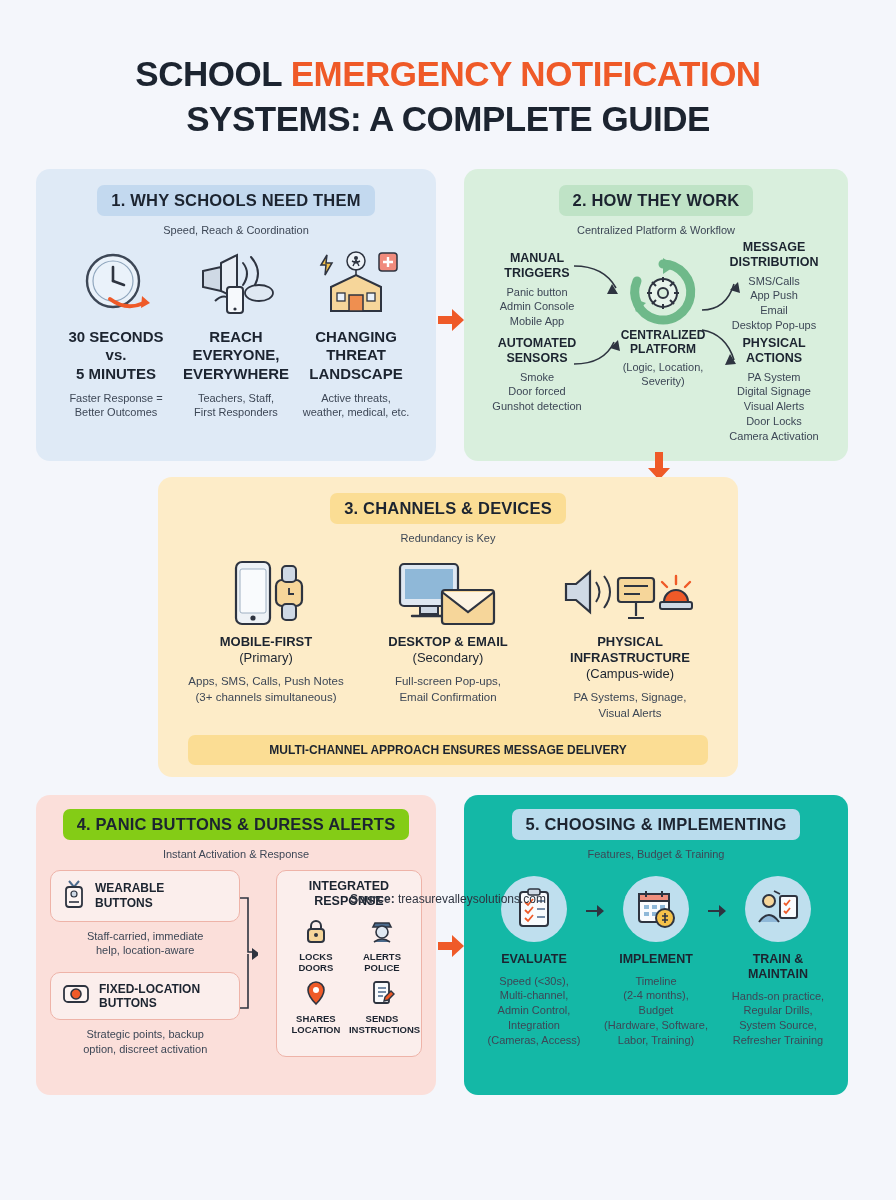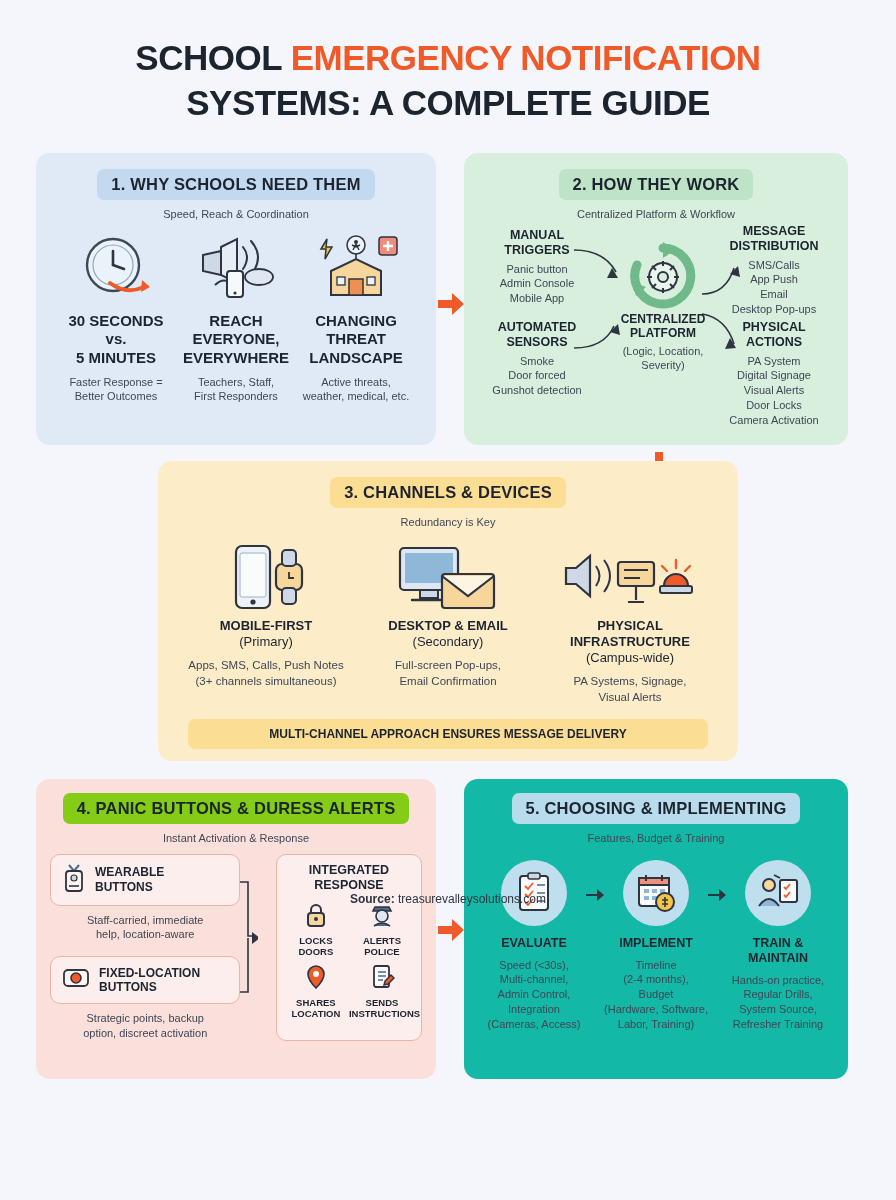--- a/index.html
+++ b/index.html
@@ -3,21 +3,21 @@
 <meta charset="utf-8">
 <style>
   * { box-sizing: border-box; margin: 0; padding: 0; }
   body {
     width: 896px; height: 1200px;
     background: #f4f6fb;
     font-family: "Liberation Sans", sans-serif;
     color: #2e3440;
     overflow: hidden;
   }
-  .page { position: relative; width: 896px; height: 928px; padding: 0 36px; }
+  .page { position: relative; width: 896px; height: 928px; padding: 16px 36px; }
 
   
   .title-wrap { text-align: center; padding-top: 36px; }
   .title-line { font-size: 35px; font-weight: bold; letter-spacing: -0.5px; line-height: 1.28; }
   .t-dark { color: #1c2430; }
   .t-accent { color: #ef5a28; }
 
   
   .panel { border-radius: 14px; position: relative; }
   .panel-title {
@@ -214,21 +214,21 @@
           <path d="M96 22 q30 0 42 22" fill="none" stroke="#2e3440" stroke-width="1.6"></path>
           <path d="M134 40 l6 10 -11 0 z" fill="#2e3440"></path>
           <path d="M96 120 q30 0 40 -22" fill="none" stroke="#2e3440" stroke-width="1.6"></path>
           <path d="M132 104 l8 -8 2 11 z" fill="#2e3440"></path>
           <path d="M224 66 q24 0 32 -26" fill="none" stroke="#2e3440" stroke-width="1.6"></path>
           <path d="M252 46 l8 -8 2 11 z" fill="#2e3440"></path>
           <path d="M224 86 q24 4 32 30" fill="none" stroke="#2e3440" stroke-width="1.6"></path>
           <path d="M252 110 l6 10 -11 1 z" fill="#2e3440"></path>
         </svg>
 
-        <div class="p2-block" style="left:6px; top:0; width:106px;">
+        <div class="p2-block" style="left:6px; top:7px; width:106px;">
           <div class="p2-h">
             <span>MANUAL</span><br>
             <span>TRIGGERS</span>
           </div>
           <div class="p2-b">
             <span>Panic button</span><br>
             <span>Admin Console</span><br>
             <span>Mobile App</span>
           </div>
         </div>

